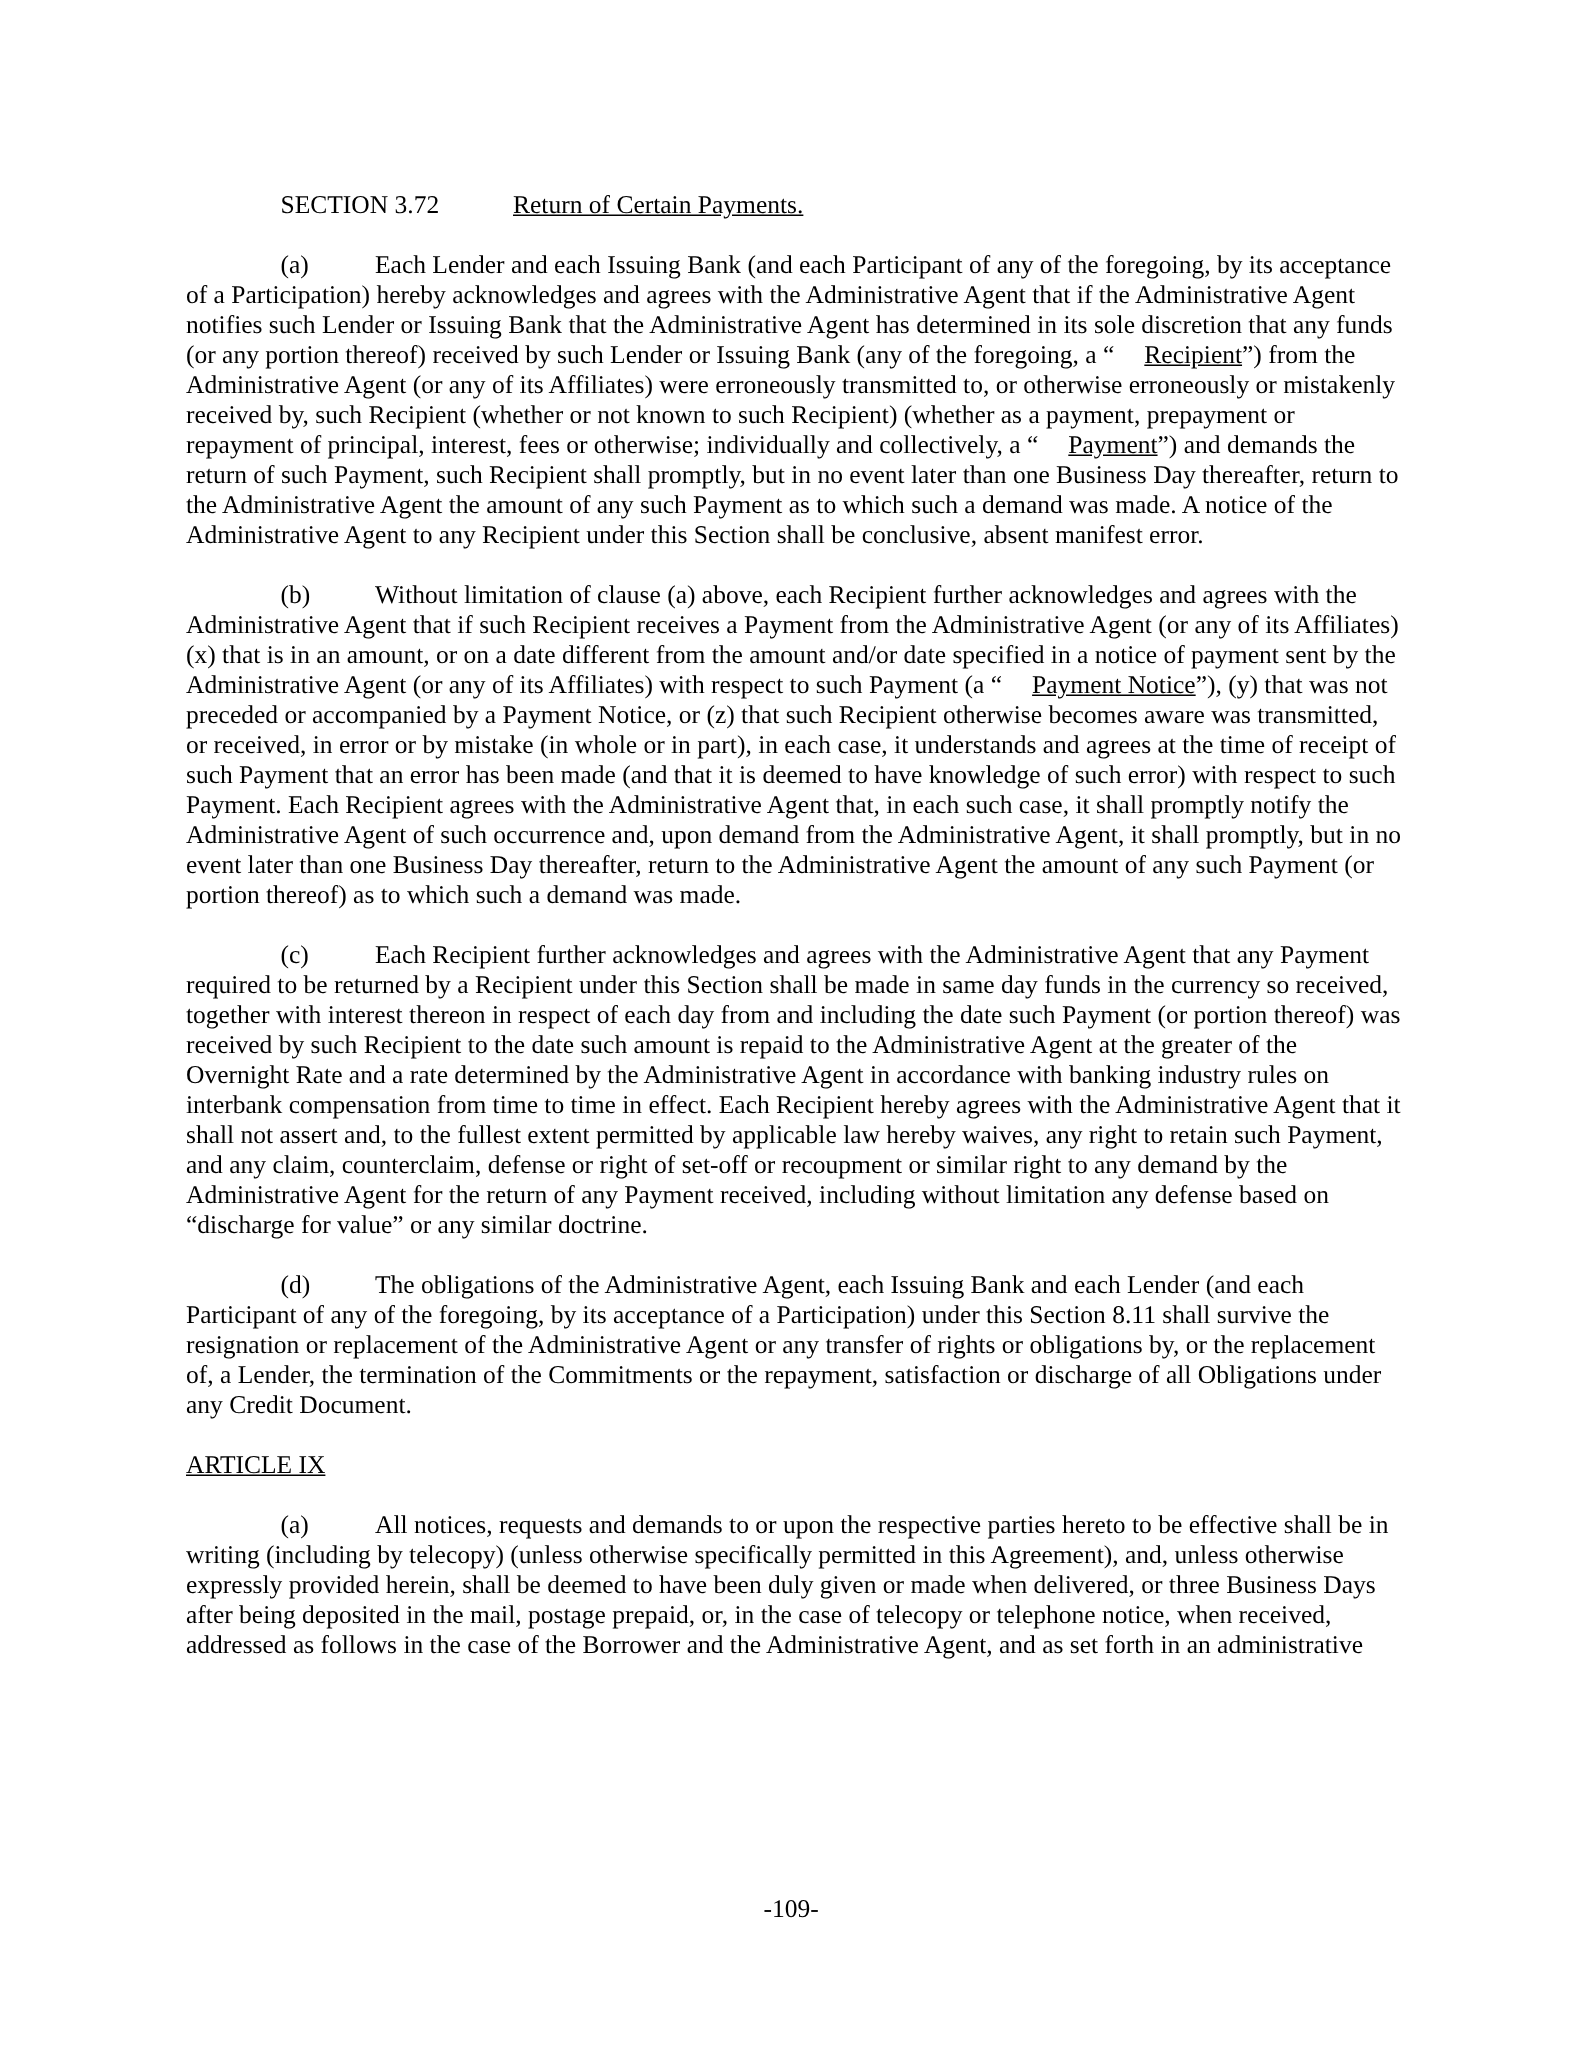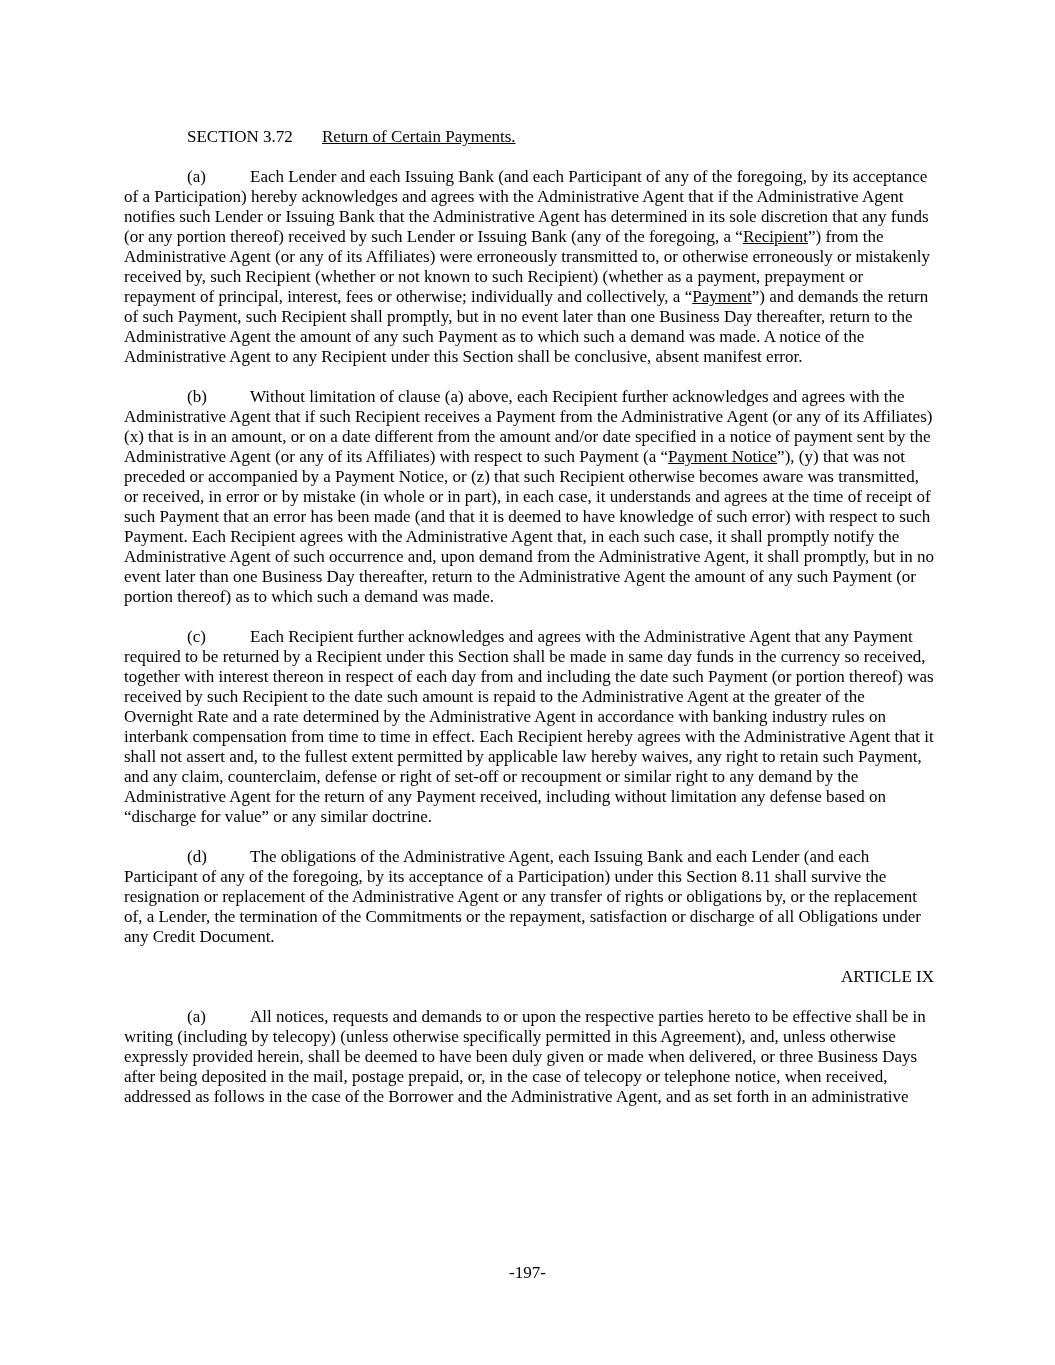--- a/index.html
+++ b/index.html
@@ -21,28 +21,28 @@
   .content {
     position: absolute;
     left: 124px;
     top: 127px;
     width: 810px;
     text-align: left;
   }
   .block { margin-bottom: 20px; }
   .section-heading { padding-left: 63px; }
   .sec-num { display: inline-block; width: 135px; }
-  .underline { text-decoration: underline; }
+  .underline { text-decoration: underline; margin-left: 20px; }
   .para-label {
     display: inline-block;
     width: 126px;
     padding-left: 63px;
     box-sizing: border-box;
   }
-  .centered { text-align: right; }
+  .centered { text-align: left; text-decoration: underline; }
   .footer {
     position: absolute;
     top: 1263px;
     left: 0;
     width: 100%;
     text-align: center;
   }
 </style>
 </head>
 <body>
@@ -50,14 +50,14 @@
 <div class="page">
   <div class="content">
       <div class="block section-heading"><span class="sec-num">SECTION 3.72</span><span class="underline">Return of Certain Payments.</span></div>
       <div class="block paragraph"><span class="para-label">(a)</span><span>Each Lender and each Issuing Bank (and each Participant of any of the foregoing, by its acceptance of a Participation) hereby acknowledges and agrees with the Administrative Agent that if the Administrative Agent notifies such Lender or Issuing Bank that the Administrative Agent has determined in its sole discretion that any funds (or any portion thereof) received by such Lender or Issuing Bank (any of the foregoing, a “</span><span class="underline">Recipient</span><span>”) from the Administrative Agent (or any of its Affiliates) were erroneously transmitted to, or otherwise erroneously or mistakenly received by, such Recipient (whether or not known to such Recipient) (whether as a payment, prepayment or repayment of principal, interest, fees or otherwise; individually and collectively, a “</span><span class="underline">Payment</span><span>”) and demands the return of such Payment, such Recipient shall promptly, but in no event later than one Business Day thereafter, return to the Administrative Agent the amount of any such Payment as to which such a demand was made. A notice of the Administrative Agent to any Recipient under this Section shall be conclusive, absent manifest error.</span></div>
       <div class="block paragraph"><span class="para-label">(b)</span><span>Without limitation of clause (a) above, each Recipient further acknowledges and agrees with the Administrative Agent that if such Recipient receives a Payment from the Administrative Agent (or any of its Affiliates) (x) that is in an amount, or on a date different from the amount and/or date specified in a notice of payment sent by the Administrative Agent (or any of its Affiliates) with respect to such Payment (a “</span><span class="underline">Payment Notice</span><span>”), (y) that was not preceded or accompanied by a Payment Notice, or (z) that such Recipient otherwise becomes aware was transmitted, or received, in error or by mistake (in whole or in part), in each case, it understands and agrees at the time of receipt of such Payment that an error has been made (and that it is deemed to have knowledge of such error) with respect to such Payment. Each Recipient agrees with the Administrative Agent that, in each such case, it shall promptly notify the Administrative Agent of such occurrence and, upon demand from the Administrative Agent, it shall promptly, but in no event later than one Business Day thereafter, return to the Administrative Agent the amount of any such Payment (or portion thereof) as to which such a demand was made.</span></div>
       <div class="block paragraph"><span class="para-label">(c)</span><span>Each Recipient further acknowledges and agrees with the Administrative Agent that any Payment required to be returned by a Recipient under this Section shall be made in same day funds in the currency so received, together with interest thereon in respect of each day from and including the date such Payment (or portion thereof) was received by such Recipient to the date such amount is repaid to the Administrative Agent at the greater of the Overnight Rate and a rate determined by the Administrative Agent in accordance with banking industry rules on interbank compensation from time to time in effect. Each Recipient hereby agrees with the Administrative Agent that it shall not assert and, to the fullest extent permitted by applicable law hereby waives, any right to retain such Payment, and any claim, counterclaim, defense or right of set-off or recoupment or similar right to any demand by the Administrative Agent for the return of any Payment received, including without limitation any defense based on “discharge for value” or any similar doctrine.</span></div>
       <div class="block paragraph"><span class="para-label">(d)</span><span>The obligations of the Administrative Agent, each Issuing Bank and each Lender (and each Participant of any of the foregoing, by its acceptance of a Participation) under this Section 8.11 shall survive the resignation or replacement of the Administrative Agent or any transfer of rights or obligations by, or the replacement of, a Lender, the termination of the Commitments or the repayment, satisfaction or discharge of all Obligations under any Credit Document.</span></div>
       <div class="block centered">ARTICLE IX</div>
       <div class="block paragraph"><span class="para-label">(a)</span><span>All notices, requests and demands to or upon the respective parties hereto to be effective shall be in writing (including by telecopy) (unless otherwise specifically permitted in this Agreement), and, unless otherwise expressly provided herein, shall be deemed to have been duly given or made when delivered, or three Business Days after being deposited in the mail, postage prepaid, or, in the case of telecopy or telephone notice, when received, addressed as follows in the case of the Borrower and the Administrative Agent, and as set forth in an administrative</span></div>
     </div>
-  <div class="footer">-197-</div>
+  <div class="footer">-109-</div>
 </div>
 
 </body></html>

